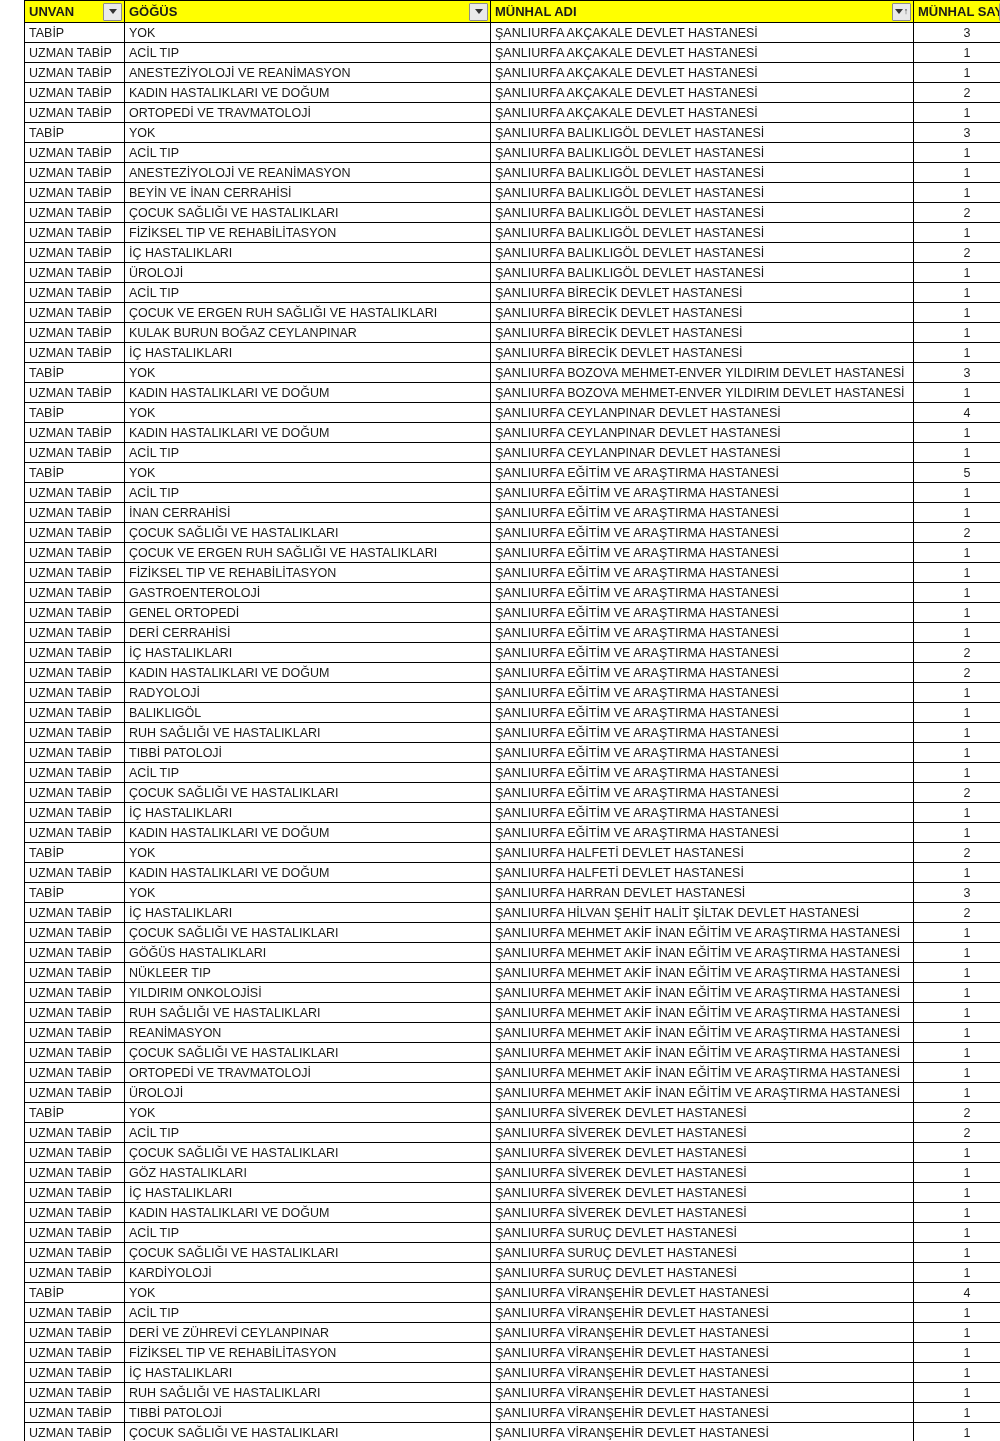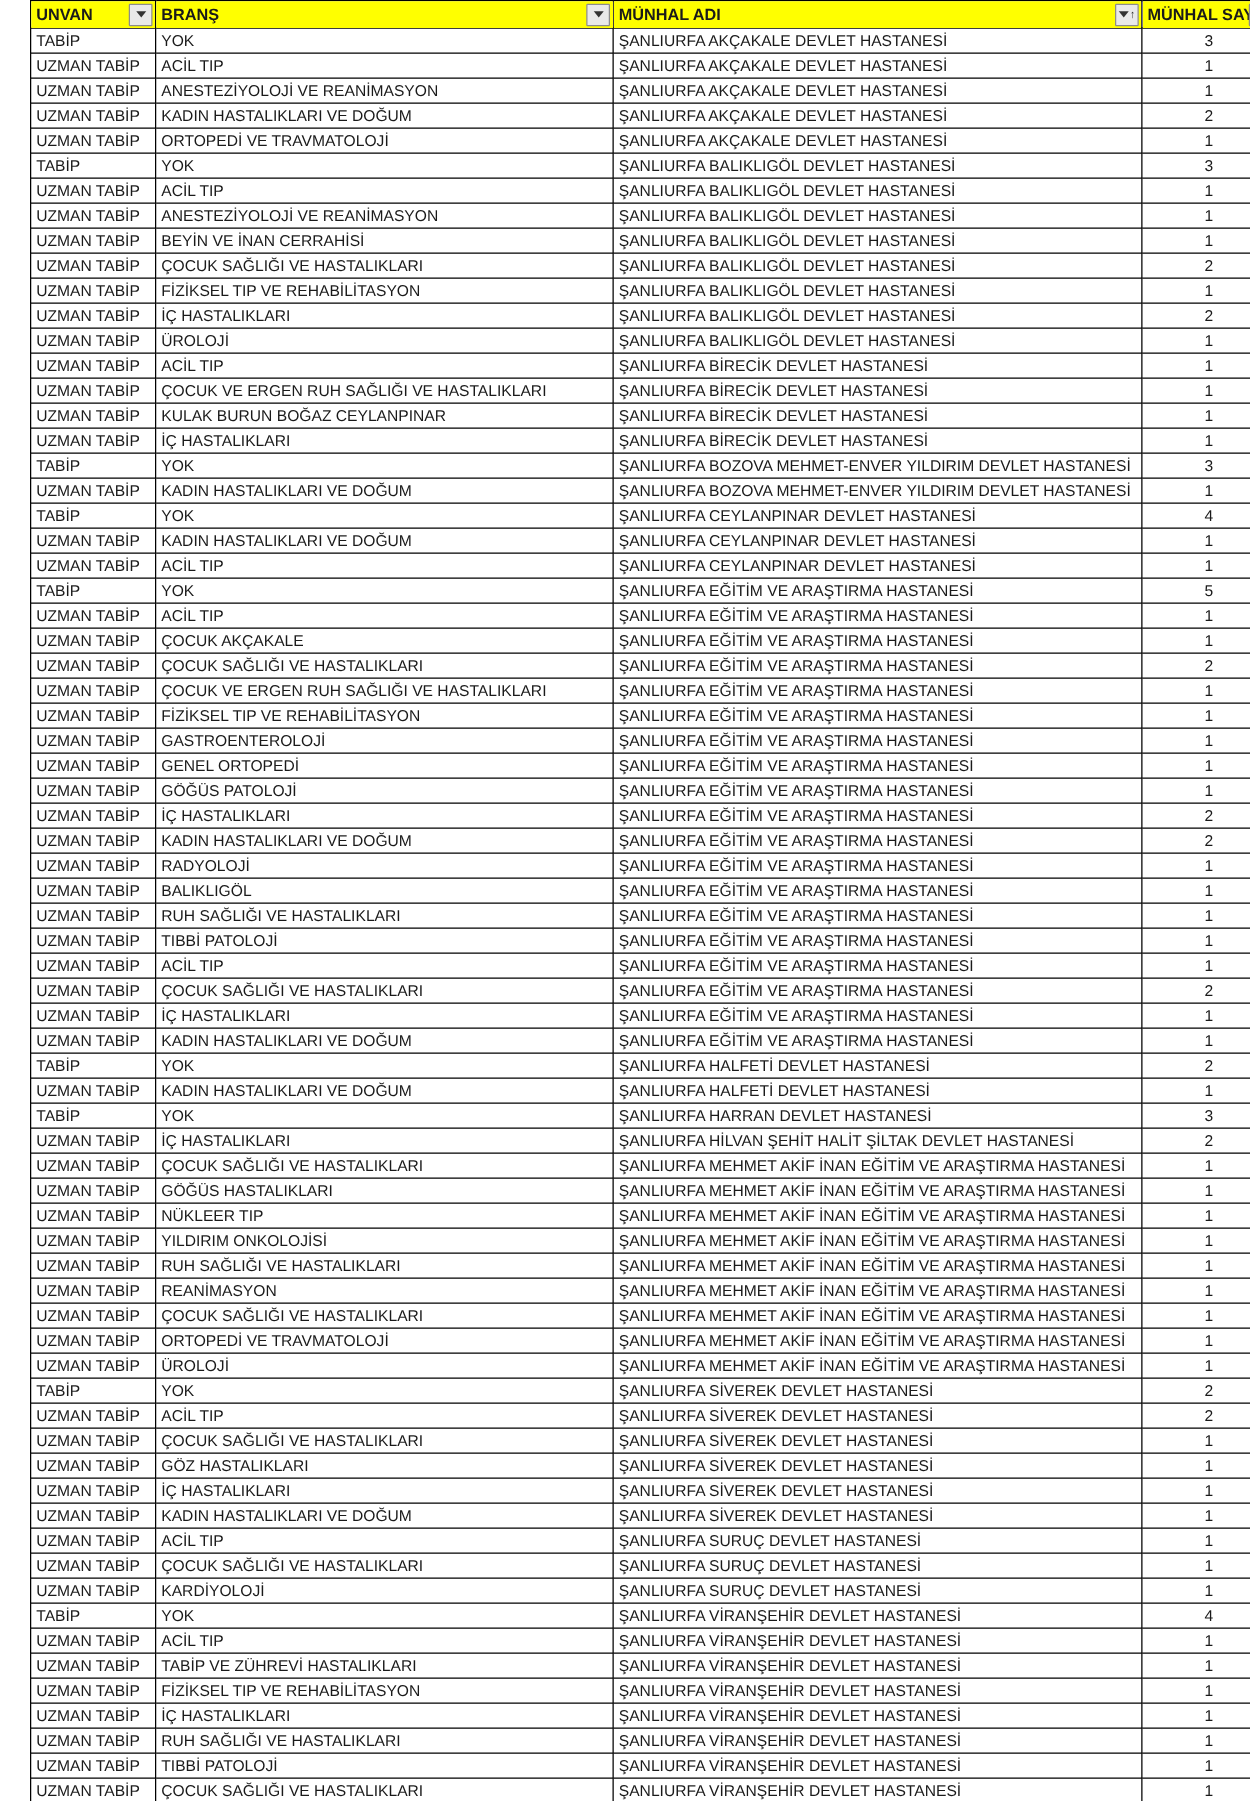--- a/index.html
+++ b/index.html
@@ -96,21 +96,21 @@
     </colgroup>
     <thead>
       <tr>
         <th>
           <span>UNVAN</span>
           <span class="filter-btn">
               <span class="tri-down"></span>
             </span>
         </th>
         <th>
-          <span>BRANŞ</span>
+          <span>GÖĞÜS</span>
           <span class="filter-btn">
               <span class="tri-down"></span>
             </span>
         </th>
         <th>
           <span>MÜNHAL ADI</span>
           <span class="filter-btn">
               <span class="tri-down"></span>
               <span class="sort-up">↑</span>
             </span>
@@ -263,21 +263,21 @@
           <td class="col-munhal">5</td>
         </tr>
         <tr>
           <td class="col-unvan">UZMAN TABİP</td>
           <td class="col-brans">ACİL TIP</td>
           <td class="col-birim">ŞANLIURFA EĞİTİM VE ARAŞTIRMA HASTANESİ</td>
           <td class="col-munhal">1</td>
         </tr>
         <tr>
           <td class="col-unvan">UZMAN TABİP</td>
-          <td class="col-brans">ÇOCUK AKÇAKALE</td>
+          <td class="col-brans">İNAN CERRAHİSİ</td>
           <td class="col-birim">ŞANLIURFA EĞİTİM VE ARAŞTIRMA HASTANESİ</td>
           <td class="col-munhal">1</td>
         </tr>
         <tr>
           <td class="col-unvan">UZMAN TABİP</td>
           <td class="col-brans">ÇOCUK SAĞLIĞI VE HASTALIKLARI</td>
           <td class="col-birim">ŞANLIURFA EĞİTİM VE ARAŞTIRMA HASTANESİ</td>
           <td class="col-munhal">2</td>
         </tr>
         <tr>
@@ -299,21 +299,21 @@
           <td class="col-munhal">1</td>
         </tr>
         <tr>
           <td class="col-unvan">UZMAN TABİP</td>
           <td class="col-brans">GENEL ORTOPEDİ</td>
           <td class="col-birim">ŞANLIURFA EĞİTİM VE ARAŞTIRMA HASTANESİ</td>
           <td class="col-munhal">1</td>
         </tr>
         <tr>
           <td class="col-unvan">UZMAN TABİP</td>
-          <td class="col-brans">GÖĞÜS PATOLOJİ</td>
+          <td class="col-brans">DERİ CERRAHİSİ</td>
           <td class="col-birim">ŞANLIURFA EĞİTİM VE ARAŞTIRMA HASTANESİ</td>
           <td class="col-munhal">1</td>
         </tr>
         <tr>
           <td class="col-unvan">UZMAN TABİP</td>
           <td class="col-brans">İÇ HASTALIKLARI</td>
           <td class="col-birim">ŞANLIURFA EĞİTİM VE ARAŞTIRMA HASTANESİ</td>
           <td class="col-munhal">2</td>
         </tr>
         <tr>
@@ -509,21 +509,21 @@
           <td class="col-munhal">4</td>
         </tr>
         <tr>
           <td class="col-unvan">UZMAN TABİP</td>
           <td class="col-brans">ACİL TIP</td>
           <td class="col-birim">ŞANLIURFA VİRANŞEHİR DEVLET HASTANESİ</td>
           <td class="col-munhal">1</td>
         </tr>
         <tr>
           <td class="col-unvan">UZMAN TABİP</td>
-          <td class="col-brans">TABİP VE ZÜHREVİ HASTALIKLARI</td>
+          <td class="col-brans">DERİ VE ZÜHREVİ CEYLANPINAR</td>
           <td class="col-birim">ŞANLIURFA VİRANŞEHİR DEVLET HASTANESİ</td>
           <td class="col-munhal">1</td>
         </tr>
         <tr>
           <td class="col-unvan">UZMAN TABİP</td>
           <td class="col-brans">FİZİKSEL TIP VE REHABİLİTASYON</td>
           <td class="col-birim">ŞANLIURFA VİRANŞEHİR DEVLET HASTANESİ</td>
           <td class="col-munhal">1</td>
         </tr>
         <tr>

